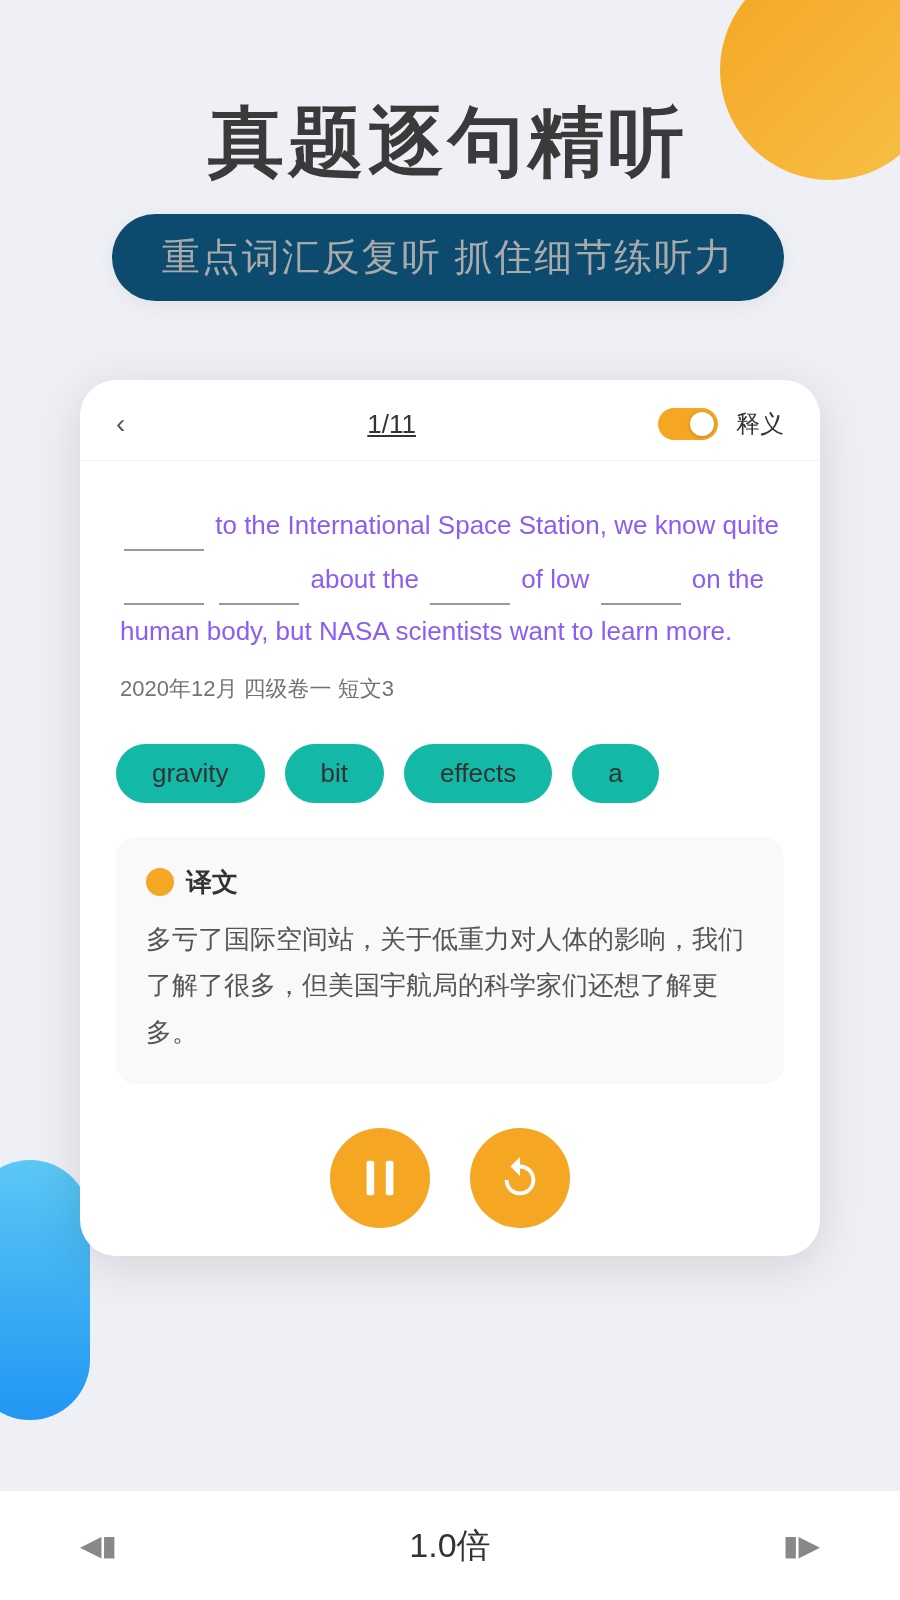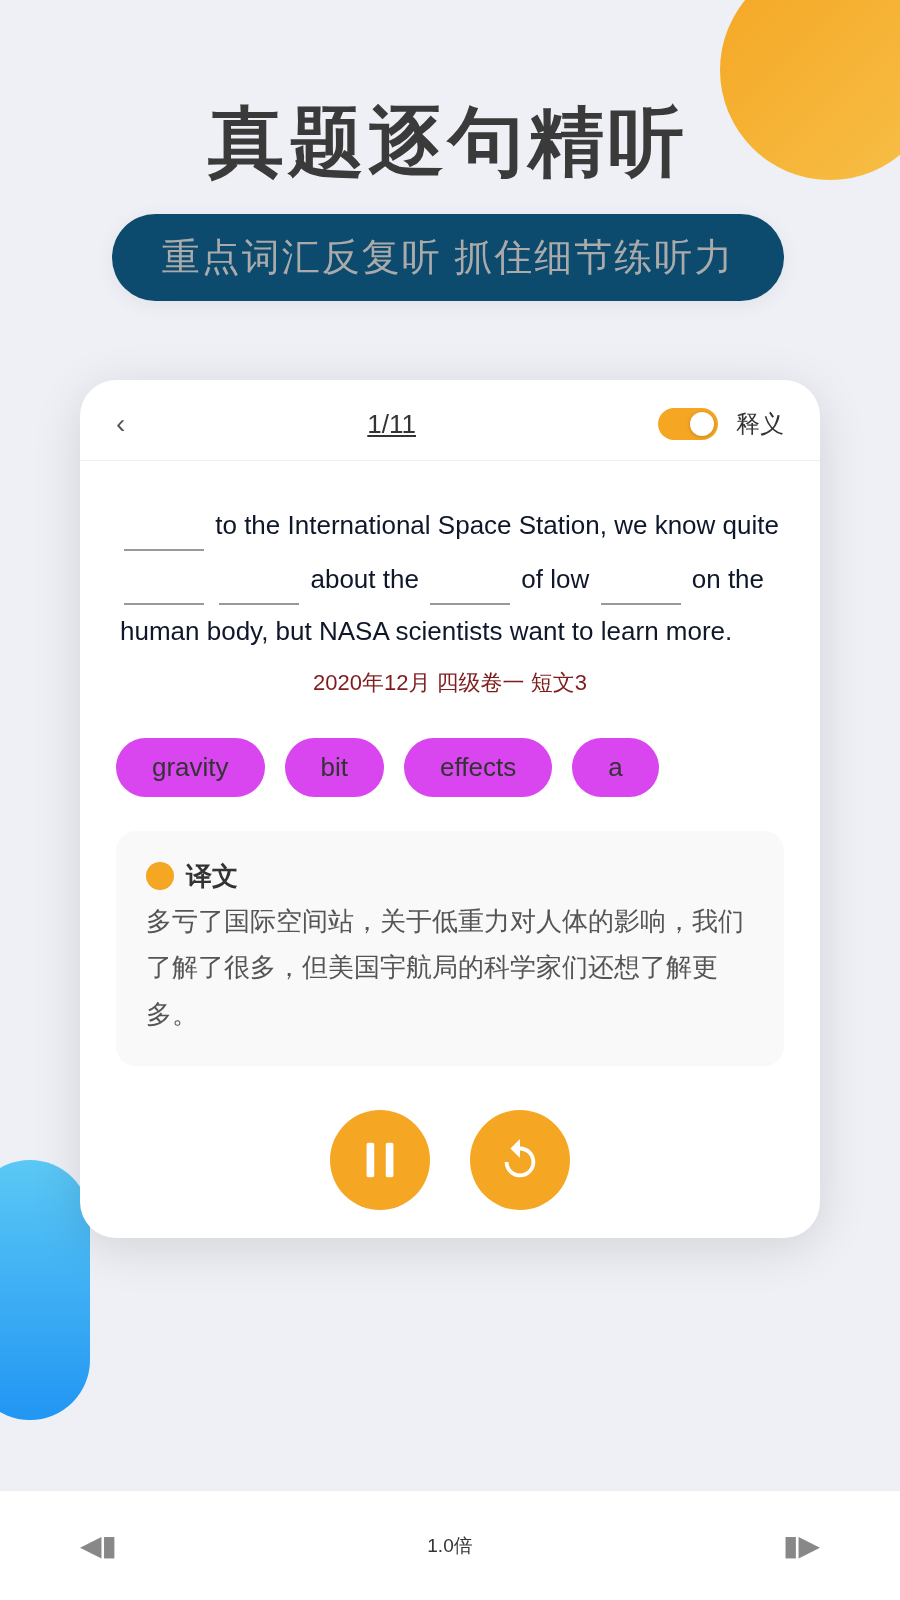--- a/index.html
+++ b/index.html
@@ -136,49 +136,48 @@
     }
 
     
     .sentence-area {
       padding: 36px 40px 24px;
       line-height: 1.85;
     }
 
     .sentence-text {
       font-size: 26px;
-      color: #0f172a;
+      color: #8b5cf6;
       line-height: 2.0;
     }
 
     .blank {
       display: inline-block;
       width: 80px;
       border-bottom: 2px solid #999;
       margin: 0 4px;
       vertical-align: bottom;
     }
 
     .date-label {
       font-size: 22px;
-      color: #7f1d1d;
-      margin-top: 6px;
-      text-align: center;
+      color: #737373;
+      margin-top: 12px;
     }
 
     
     .word-chips {
       padding: 10px 36px 24px;
       display: flex;
       flex-wrap: wrap;
       gap: 20px;
     }
 
     .chip {
-      background: #d946ef;
+      background: #14b8a6;
       border-radius: 30px;
       padding: 14px 36px;
       font-size: 26px;
       color: #333;
       font-weight: 500;
       cursor: pointer;
       border: none;
     }
 
     
@@ -186,21 +185,21 @@
       margin: 10px 36px 24px;
       background: #f9f9f9;
       border-radius: 20px;
       padding: 28px 30px;
     }
 
     .translation-header {
       display: flex;
       align-items: center;
       gap: 12px;
-      margin-bottom: 4px;
+      margin-bottom: 16px;
     }
 
     .orange-dot {
       width: 28px;
       height: 28px;
       background: #f5a623;
       border-radius: 50%;
     }
 
     .translation-title {
@@ -256,21 +255,21 @@
       border-top: 1px solid #eee;
     }
 
     .nav-btn {
       font-size: 28px;
       color: #888;
       cursor: pointer;
     }
 
     .speed-label {
-      font-size: 19px;
+      font-size: 34px;
       color: #333;
     }
   </style>
 </head>
 <body>
 
 <div class="deco-circle-orange"></div>
 <div class="deco-shape-blue"></div>
 
 <div class="hero-section">

